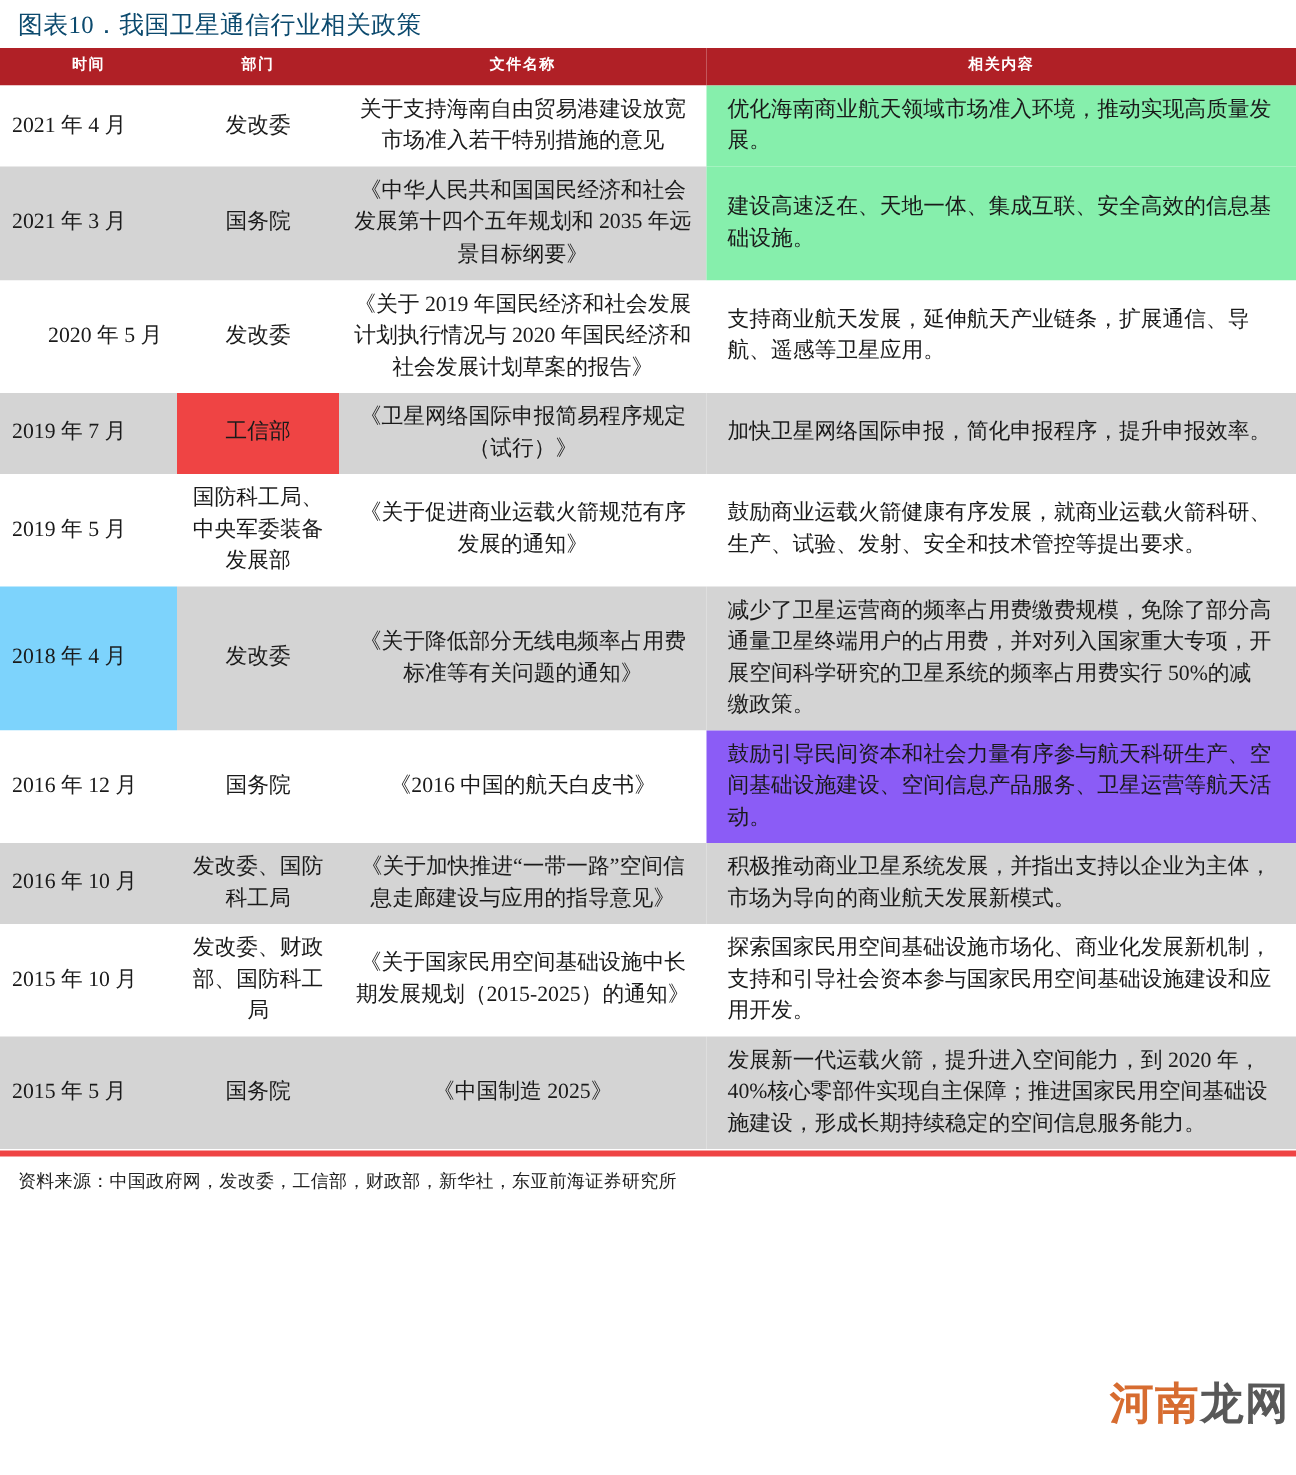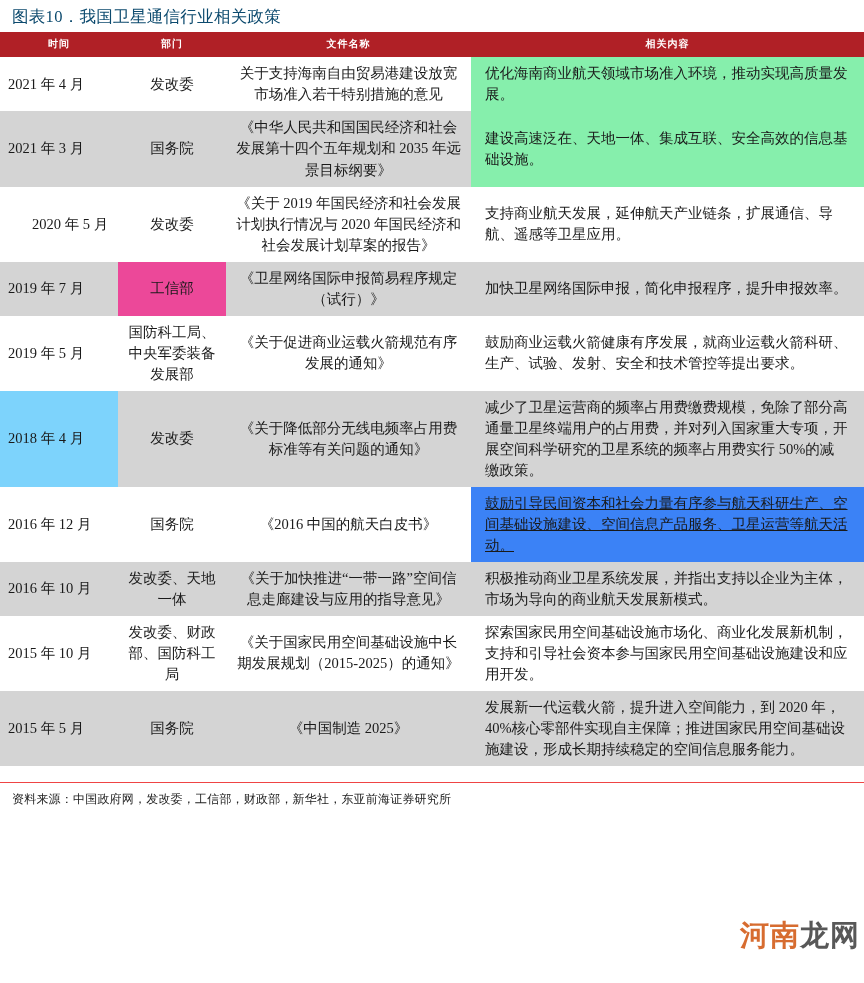--- a/index.html
+++ b/index.html
@@ -72,22 +72,22 @@
 
   .doc-inner {
     display: inline-block;
     max-width: 228px;
     text-align: center;
   }
   .detail-inner { display: block; }
 
   
   .footer {
-    border-top: 1px solid #ef4444;
-    margin-top: 16px;
+    border-top: 4px solid #ef4444;
+    margin-top: 1px;
     padding: 8px 12px 4px 12px;
     font-size: 12px;
     color: #222222;
     letter-spacing: 0.2px;
     white-space: nowrap;
   }
 
   
   .watermark {
     position: absolute;
@@ -145,21 +145,21 @@
         <tr class="band-light">
           <td class="time" style="background: rgb(255, 255, 255); padding-left: 32px;">2020 年 5 月</td>
           <td class="dept" style="background: rgb(255, 255, 255);">发改委</td>
           <td class="doc" style="background: rgb(255, 255, 255);"><span class="doc-inner">《关于 2019 年国民经济和社会发展计划执行情况与 2020 年国民经济和社会发展计划草案的报告》</span></td>
           <td class="detail" style="background: rgb(255, 255, 255);">
             <span class="detail-inner">支持商业航天发展，延伸航天产业链条，扩展通信、导航、遥感等卫星应用。</span>
           </td>
         </tr>
         <tr class="band-dark">
           <td class="time" style="background: rgb(212, 212, 212);">2019 年 7 月</td>
-          <td class="dept" style="background: #ec4899;">工信部</td>
+          <td class="dept" style="background: #ef4444;">工信部</td>
           <td class="doc" style="background: rgb(212, 212, 212);"><span class="doc-inner">《卫星网络国际申报简易程序规定（试行）》</span></td>
           <td class="detail" style="background: rgb(212, 212, 212);">
             <span class="detail-inner">加快卫星网络国际申报，简化申报程序，提升申报效率。</span>
           </td>
         </tr>
         <tr class="band-light">
           <td class="time" style="background: rgb(255, 255, 255);">2019 年 5 月</td>
           <td class="dept" style="background: rgb(255, 255, 255);">国防科工局、中央军委装备发展部</td>
           <td class="doc" style="background: rgb(255, 255, 255);"><span class="doc-inner">《关于促进商业运载火箭规范有序发展的通知》</span></td>
           <td class="detail" style="background: rgb(255, 255, 255);">
@@ -171,27 +171,27 @@
           <td class="dept" style="background: rgb(212, 212, 212);">发改委</td>
           <td class="doc" style="background: rgb(212, 212, 212);"><span class="doc-inner">《关于降低部分无线电频率占用费标准等有关问题的通知》</span></td>
           <td class="detail" style="background: rgb(212, 212, 212);">
             <span class="detail-inner">减少了卫星运营商的频率占用费缴费规模，免除了部分高通量卫星终端用户的占用费，并对列入国家重大专项，开展空间科学研究的卫星系统的频率占用费实行 50%的减缴政策。</span>
           </td>
         </tr>
         <tr class="band-light">
           <td class="time" style="background: rgb(255, 255, 255);">2016 年 12 月</td>
           <td class="dept" style="background: rgb(255, 255, 255);">国务院</td>
           <td class="doc" style="background: rgb(255, 255, 255);"><span class="doc-inner">《2016 中国的航天白皮书》</span></td>
-          <td class="detail" style="background: #3b82f6; text-decoration: underline;">
+          <td class="detail" style="background: #8b5cf6;">
             <span class="detail-inner">鼓励引导民间资本和社会力量有序参与航天科研生产、空间基础设施建设、空间信息产品服务、卫星运营等航天活动。</span>
           </td>
         </tr>
         <tr class="band-dark">
           <td class="time" style="background: rgb(212, 212, 212);">2016 年 10 月</td>
-          <td class="dept" style="background: rgb(212, 212, 212);">发改委、天地一体</td>
+          <td class="dept" style="background: rgb(212, 212, 212);">发改委、国防科工局</td>
           <td class="doc" style="background: rgb(212, 212, 212);"><span class="doc-inner">《关于加快推进“一带一路”空间信息走廊建设与应用的指导意见》</span></td>
           <td class="detail" style="background: rgb(212, 212, 212);">
             <span class="detail-inner">积极推动商业卫星系统发展，并指出支持以企业为主体，市场为导向的商业航天发展新模式。</span>
           </td>
         </tr>
         <tr class="band-light">
           <td class="time" style="background: rgb(255, 255, 255);">2015 年 10 月</td>
           <td class="dept" style="background: rgb(255, 255, 255);">发改委、财政部、国防科工局</td>
           <td class="doc" style="background: rgb(255, 255, 255);"><span class="doc-inner">《关于国家民用空间基础设施中长期发展规划（2015-2025）的通知》</span></td>
           <td class="detail" style="background: rgb(255, 255, 255);">

